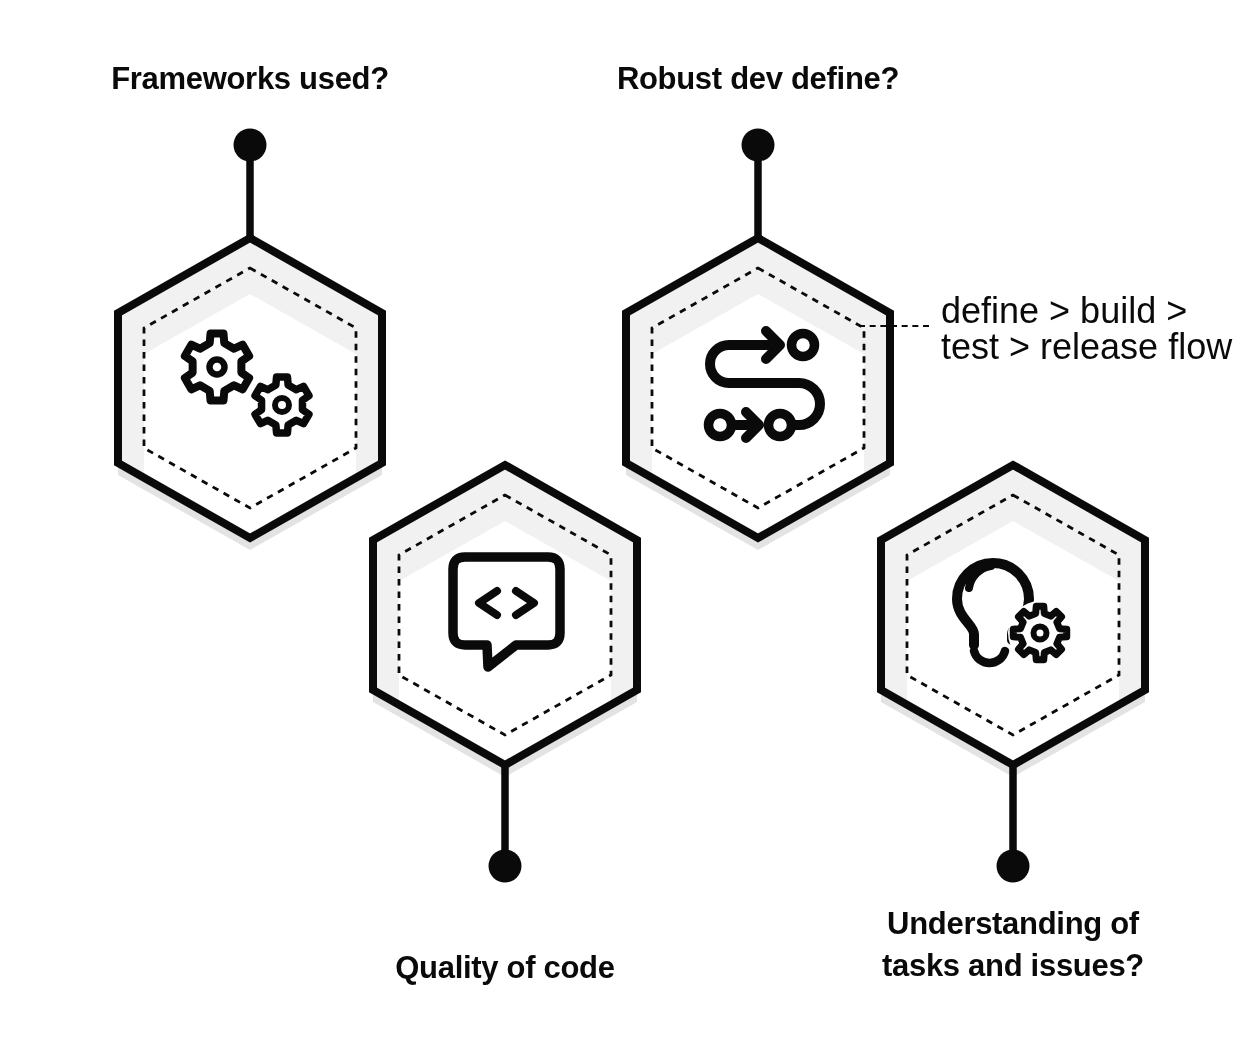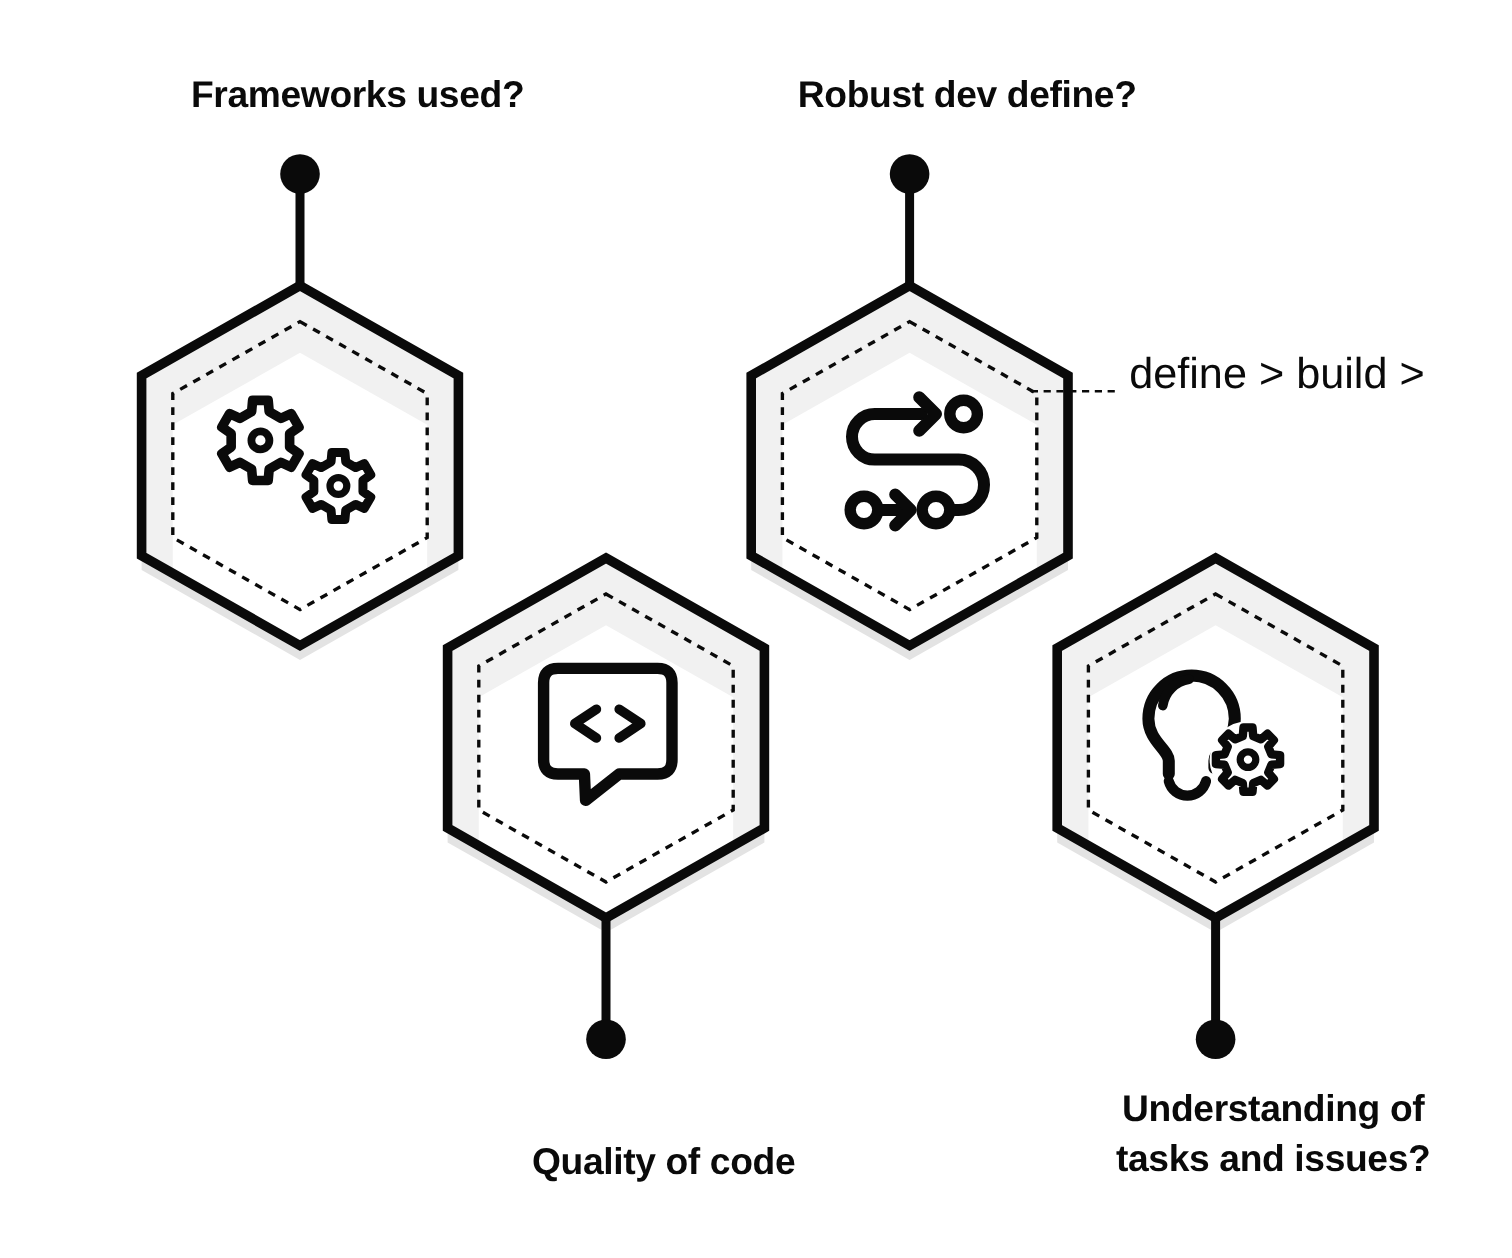--- a/index.html
+++ b/index.html
@@ -11,21 +11,20 @@
     width:1260px;height:1048px;position:relative;overflow:hidden;
     background:var(--paper);
     font-family:"Liberation Sans","DejaVu Sans",sans-serif;
     color:var(--ink);
   }
   .hexsvg{position:absolute;overflow:visible;}
   .node-label{
     position:absolute;width:500px;text-align:center;
     font-size:31px;line-height:42px;font-weight:700;letter-spacing:-0.3px;
     color:var(--ink);
-    margin-left:48px;
   }
   .annotation{
     position:absolute;left:941px;top:293px;
     font-size:36px;line-height:36px;font-weight:400;color:var(--ink);
     white-space:nowrap;
   }
   .leader{
     position:absolute;left:859px;top:325px;width:70px;height:0;
     border-top:2.8px dashed var(--ink);
   }
@@ -82,20 +81,21 @@
     <circle class="fillw" cx="112" cy="298" r="11.5" stroke-width="9.5"></circle>
     <line x1="126" y1="298" x2="143" y2="298" stroke-width="10"></line>
     <polyline points="138,285 151,298 138,311" stroke-width="10"></polyline>
     <circle class="fillw" cx="172" cy="298" r="11.5" stroke-width="9.5"></circle>
   </g>
 </svg>
 
 <div class="leader"></div>
 <div class="annotation">
   <div>define &gt; build &gt;</div>
+  <div>test &gt; release flow</div>
 </div>
 
 <svg class="hexsvg" style="left:355px;top:457px;" width="300" height="430" viewBox="0 0 300 430">
   <polygon class="hex-shadow" points="150,20 282,95 282,245 150,320 18,245 18,95"></polygon>
   <line class="connector" x1="150" y1="305" x2="150" y2="409"></line>
   <circle class="dot" cx="150" cy="409" r="16.5"></circle>
   <polygon class="hex-band" points="150,8 282,83 282,233 150,308 18,233 18,83"></polygon>
   <polygon class="hex-white" points="150,64 256,124 256,244 150,304 44,244 44,124"></polygon>
   <polygon class="hex-outline" points="150,8 282,83 282,233 150,308 18,233 18,83"></polygon>
   <polygon class="hex-dotted" points="150,38 256,98 256,218 150,278 44,218 44,98"></polygon>

